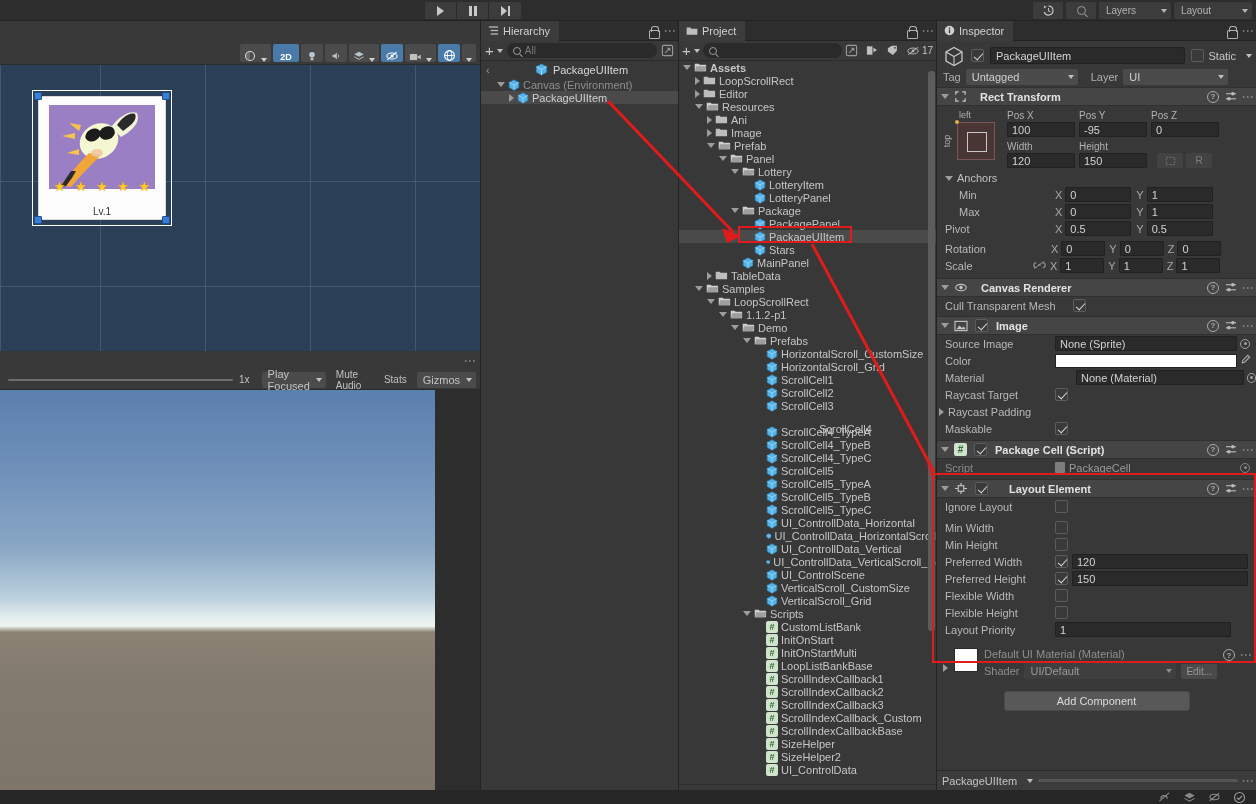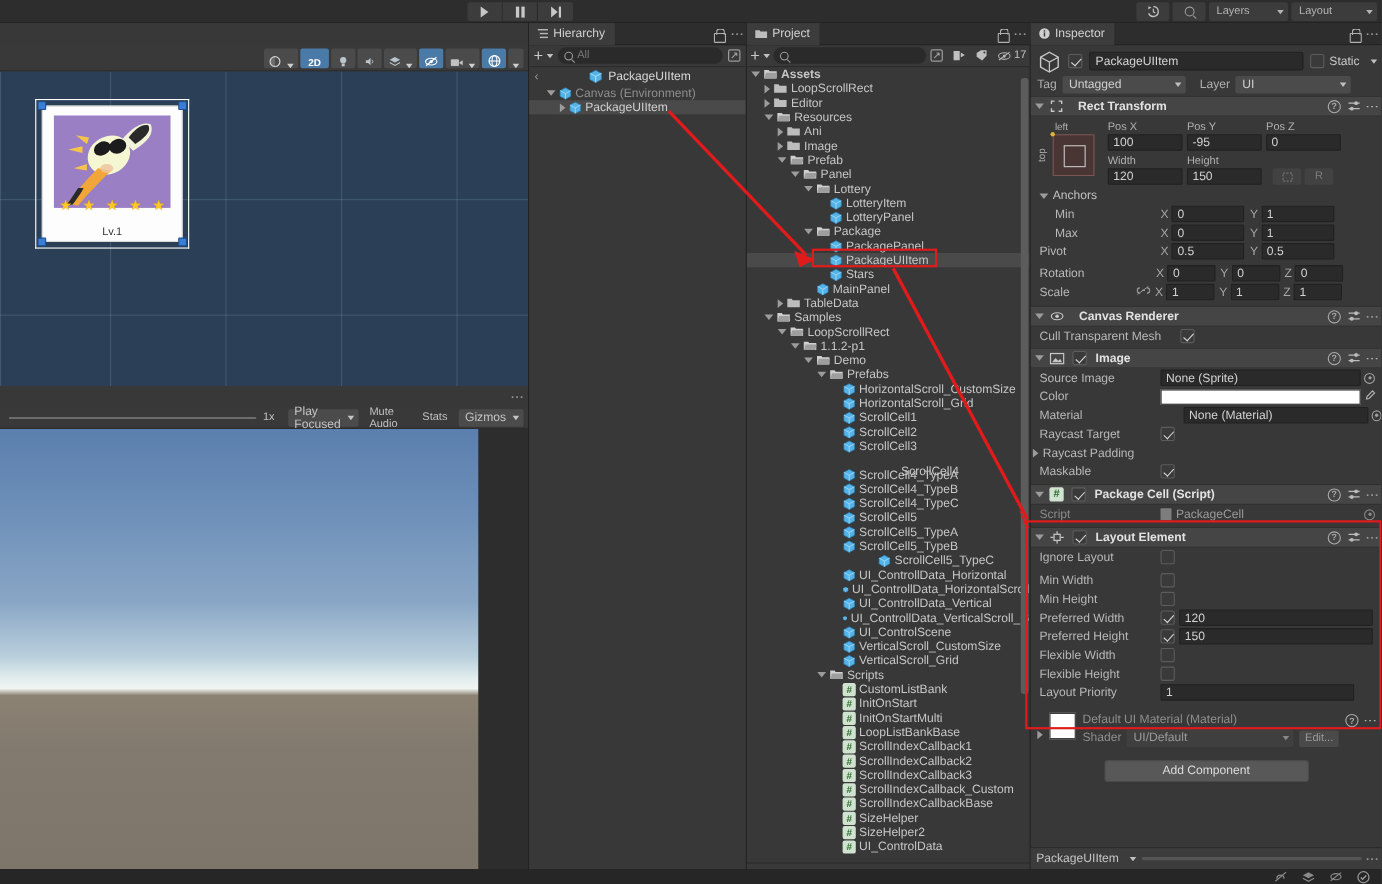--- a/index.html
+++ b/index.html
@@ -780,21 +780,21 @@
           <span style="color:#c6c6c6;">ScrollCell5_TypeA</span>
         </div>
         <div class="p-row" style="padding-left: 76px;">
           <span class="tri blank"></span>
           <svg width="12" height="12" viewBox="0 0 14 14">
             <path d="M7 1 12.6 4v6L7 13 1.4 10V4z" fill="#54b3e8" stroke="#2d84b8" stroke-width=".8"></path>
             <path d="M1.4 4 7 7l5.6-3M7 7v6" stroke="#bfe6f8" stroke-width=".7" fill="none"></path>
           </svg>
           <span style="color:#c6c6c6;">ScrollCell5_TypeB</span>
         </div>
-        <div class="p-row" style="padding-left: 76px; justify-content: center;">
+        <div class="p-row" style="padding-left: 76px;">
           <span class="tri blank"></span>
           <svg width="12" height="12" viewBox="0 0 14 14">
             <path d="M7 1 12.6 4v6L7 13 1.4 10V4z" fill="#54b3e8" stroke="#2d84b8" stroke-width=".8"></path>
             <path d="M1.4 4 7 7l5.6-3M7 7v6" stroke="#bfe6f8" stroke-width=".7" fill="none"></path>
           </svg>
           <span style="color:#c6c6c6;">ScrollCell5_TypeC</span>
         </div>
         <div class="p-row" style="padding-left: 76px;">
           <span class="tri blank"></span>
           <svg width="12" height="12" viewBox="0 0 14 14">
@@ -1203,21 +1203,21 @@
           </span>
       </div>
 
       <div class="comp-header" style="margin-top:3px;">
         <span class="tri down"></span>
         <svg width="14" height="13" viewBox="0 0 15 14">
           <rect x="4.5" y="4" width="6" height="6" fill="none" stroke="#c8c8c8" stroke-width="1.2"></rect>
           <path d="M1 7h3M11 7h3M7.5 1v3M7.5 10v3" stroke="#c8c8c8" stroke-width="1.2"></path>
         </svg>
         <span class="chk on" style="margin-left:2px;"></span>
-        <span class="comp-title" style="margin-left:3px;">Layout Element</span>
+        <span class="comp-title" style="margin-left:16px;">Layout Element</span>
         <span class="comp-right">
           <span class="help-ic">?</span>
           <span class="pre-ic">
             <svg width="12" height="11" viewBox="0 0 13 12">
                 <line x1="1" y1="3" x2="12" y2="3" stroke="#bbb" stroke-width="1.2"></line>
                 <line x1="1" y1="8.5" x2="12" y2="8.5" stroke="#bbb" stroke-width="1.2"></line>
                 <circle cx="8.5" cy="3" r="1.9" fill="#bbb"></circle>
                 <circle cx="4.2" cy="8.5" r="1.9" fill="#bbb"></circle>
               </svg>
           </span>

